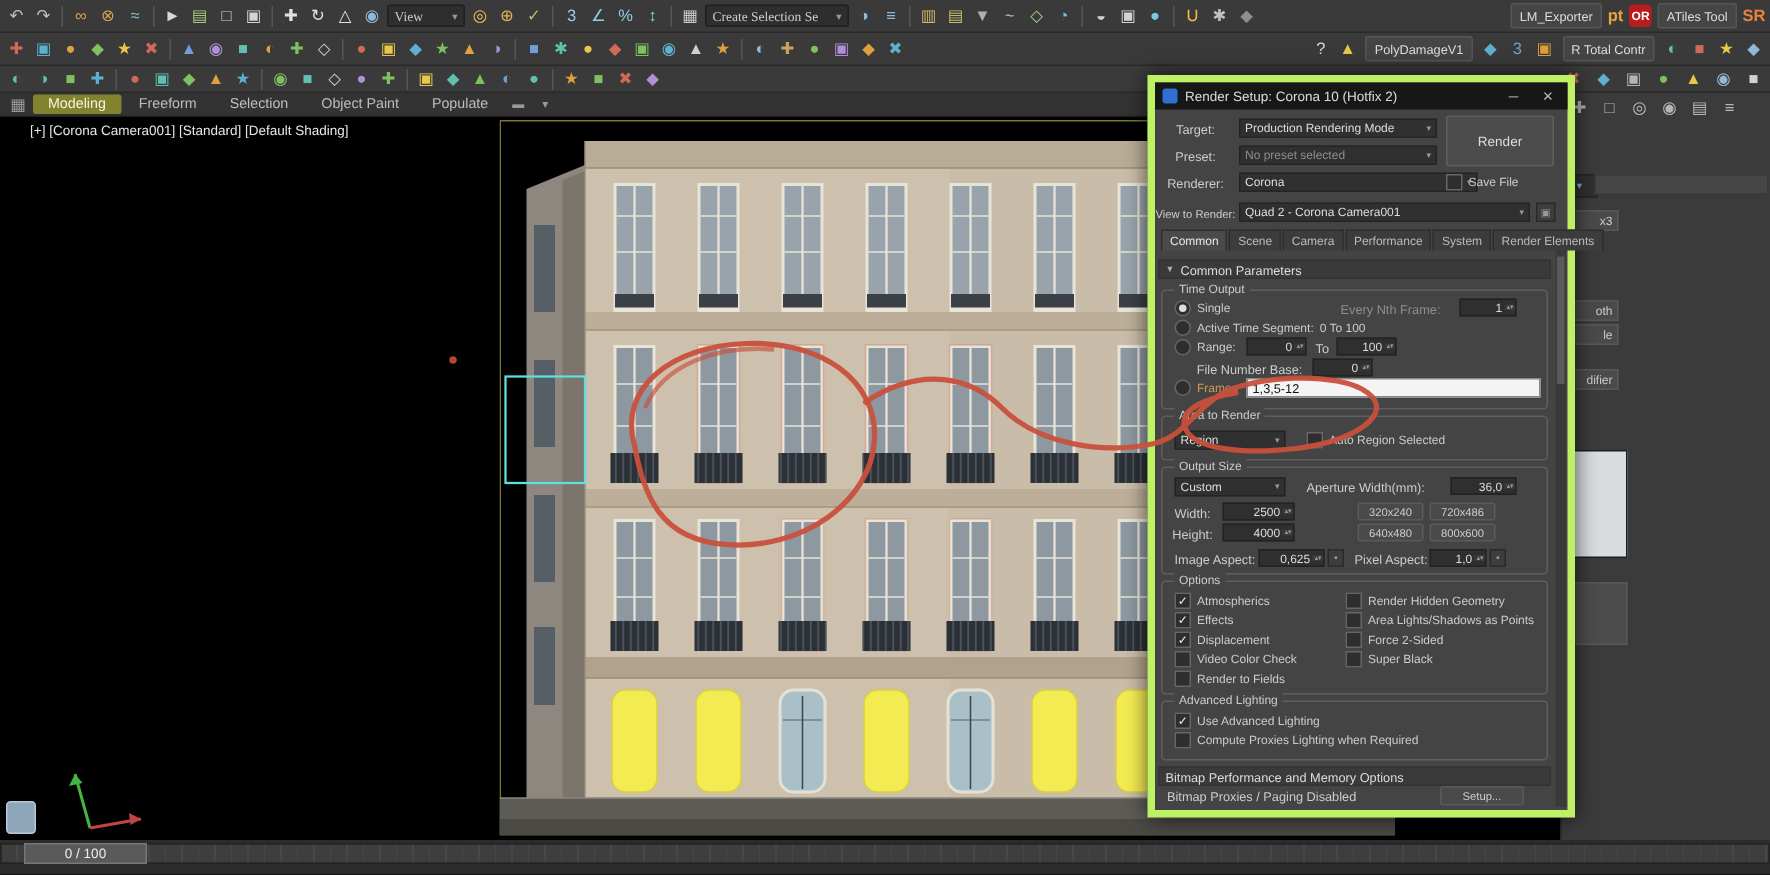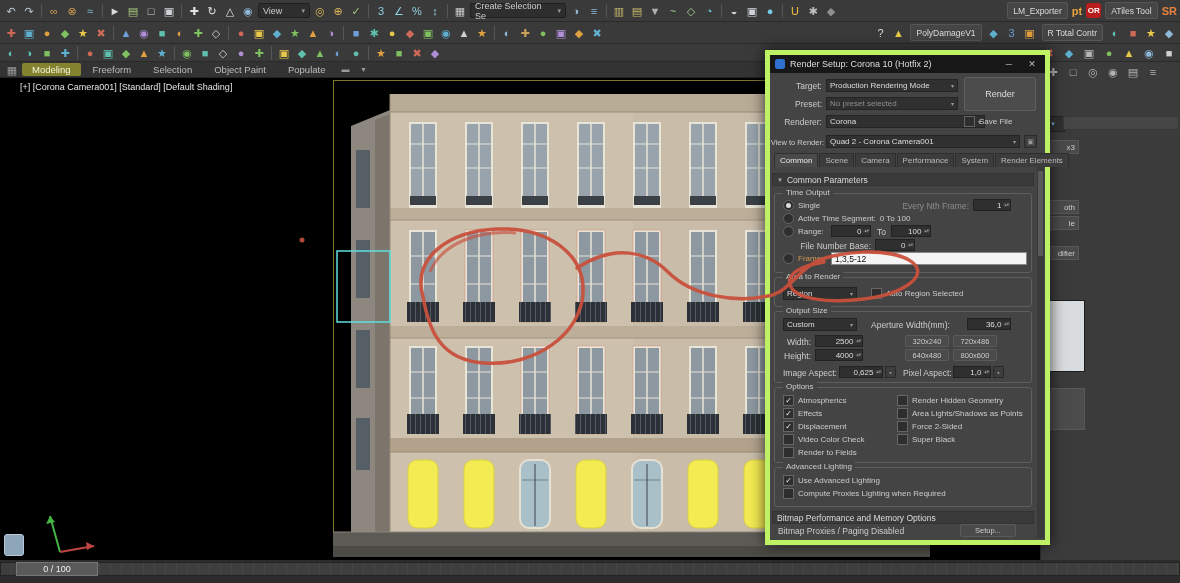--- a/index.html
+++ b/index.html
@@ -5,21 +5,21 @@
   html,body{margin:0;padding:0;background:#1b1b1b;}
   #stage{position:relative;width:1180px;height:583px;overflow:hidden;background:#000;
          font-family:"Liberation Sans","DejaVu Sans",sans-serif;-webkit-font-smoothing:antialiased;}
   
   .bar{position:absolute;left:0;width:1180px;background:#3a3a3a;border-bottom:1px solid #2a2a2a;
        display:flex;align-items:center;gap:2px;padding:0 3px;box-sizing:border-box;}
   .igroup{display:flex;align-items:center;gap:2px;}
   .ticon{width:16px;height:16px;line-height:16px;text-align:center;font-size:11px;flex:0 0 auto;cursor:default;}
   .tsep{width:1px;height:14px;background:#555;margin:0 2px;flex:0 0 auto;}
   .dd{height:15px;background:#2e2e2e;border:1px solid #1f1f1f;color:#ccc;font-size:9px;
-      display:flex;align-items:center;padding:0 4px;gap:4px;box-sizing:border-box;border-radius:2px;}
+      display:flex;align-items:center;padding:0 4px;gap:4px;box-sizing:border-box;border-radius:2px;font-family:Liberation Serif, serif;}
   .dd .arr{margin-left:auto;color:#999;font-size:7px;}
   .tlabel{height:15px;background:#454545;border:1px solid #565656;font-size:8.5px;color:#ddd;
           display:flex;align-items:center;padding:0 5px;border-radius:2px;white-space:nowrap;}
   .brand-pt{color:#e8a33d;font-weight:bold;font-size:11px;}
   .brand-sr{color:#e8833d;font-weight:bold;font-size:11px;}
   .badge-or{width:15px;height:15px;border-radius:3px;background:#b91c1c;color:#fff;font-size:8px;
             display:flex;align-items:center;justify-content:center;font-weight:bold;}
   .rcluster{margin-left:auto;display:flex;align-items:center;gap:4px;}
   
   #ribbon{position:absolute;top:62px;left:0;width:765px;height:16px;background:#333;border-bottom:1px solid #222;
@@ -46,21 +46,21 @@
   #thandle{position:absolute;top:2px;left:16px;width:82px;height:14px;background:#5a5a5a;border:1px solid #777;
            color:#eee;font-size:9px;display:flex;align-items:center;justify-content:center;box-sizing:border-box;}
   
   .dlg{position:absolute;left:765px;top:50px;width:275px;height:485px;background:#444;border:5px solid #bef264;
        box-shadow:0 0 14px rgba(0,0,0,.7);color:#ccc;font-size:8.5px;z-index:20;}
   .titlebar{position:absolute;top:0;left:0;right:0;height:18px;background:#171717;display:flex;align-items:center;padding:0 5px;gap:5px;box-sizing:border-box;}
   .cicon{width:10px;height:10px;background:#2e6fd0;border-radius:2px;flex:0 0 auto;}
   .ttext{font-size:9px;color:#ddd;white-space:nowrap;}
   .wbtn{margin-left:auto;color:#bbb;font-size:9px;width:16px;text-align:center;cursor:default;}
   .wbtn.close{margin-left:2px;}
-  .flab{position:absolute;text-align:right;color:#ccc;}
+  .flab{position:absolute;text-align:center;color:#ccc;}
   .llab{position:absolute;text-align:left;color:#ccc;white-space:nowrap;}
   .dim{color:#8e8e8e;}
   .dd2{position:absolute;height:13px;background:#303030;border:1px solid #242424;display:flex;align-items:center;
        padding:0 3px;font-size:8px;color:#ddd;box-sizing:border-box;white-space:nowrap;overflow:hidden;}
   .dd2 .arr{margin-left:auto;font-size:6px;color:#999;padding-left:3px;}
   .rbtn{position:absolute;left:194px;top:22px;width:70px;height:32px;background:#4c4c4c;border:1px solid #5f5f5f;
         border-radius:2px;color:#ddd;font-size:9px;display:flex;align-items:center;justify-content:center;}
   .sqbtn{position:absolute;width:13px;height:13px;background:#3d3d3d;border:1px solid #2a2a2a;box-sizing:border-box;
          display:flex;align-items:center;justify-content:center;color:#999;font-size:7px;}
   .dtabs{position:absolute;left:4px;top:98px;height:14px;display:flex;gap:1px;}

